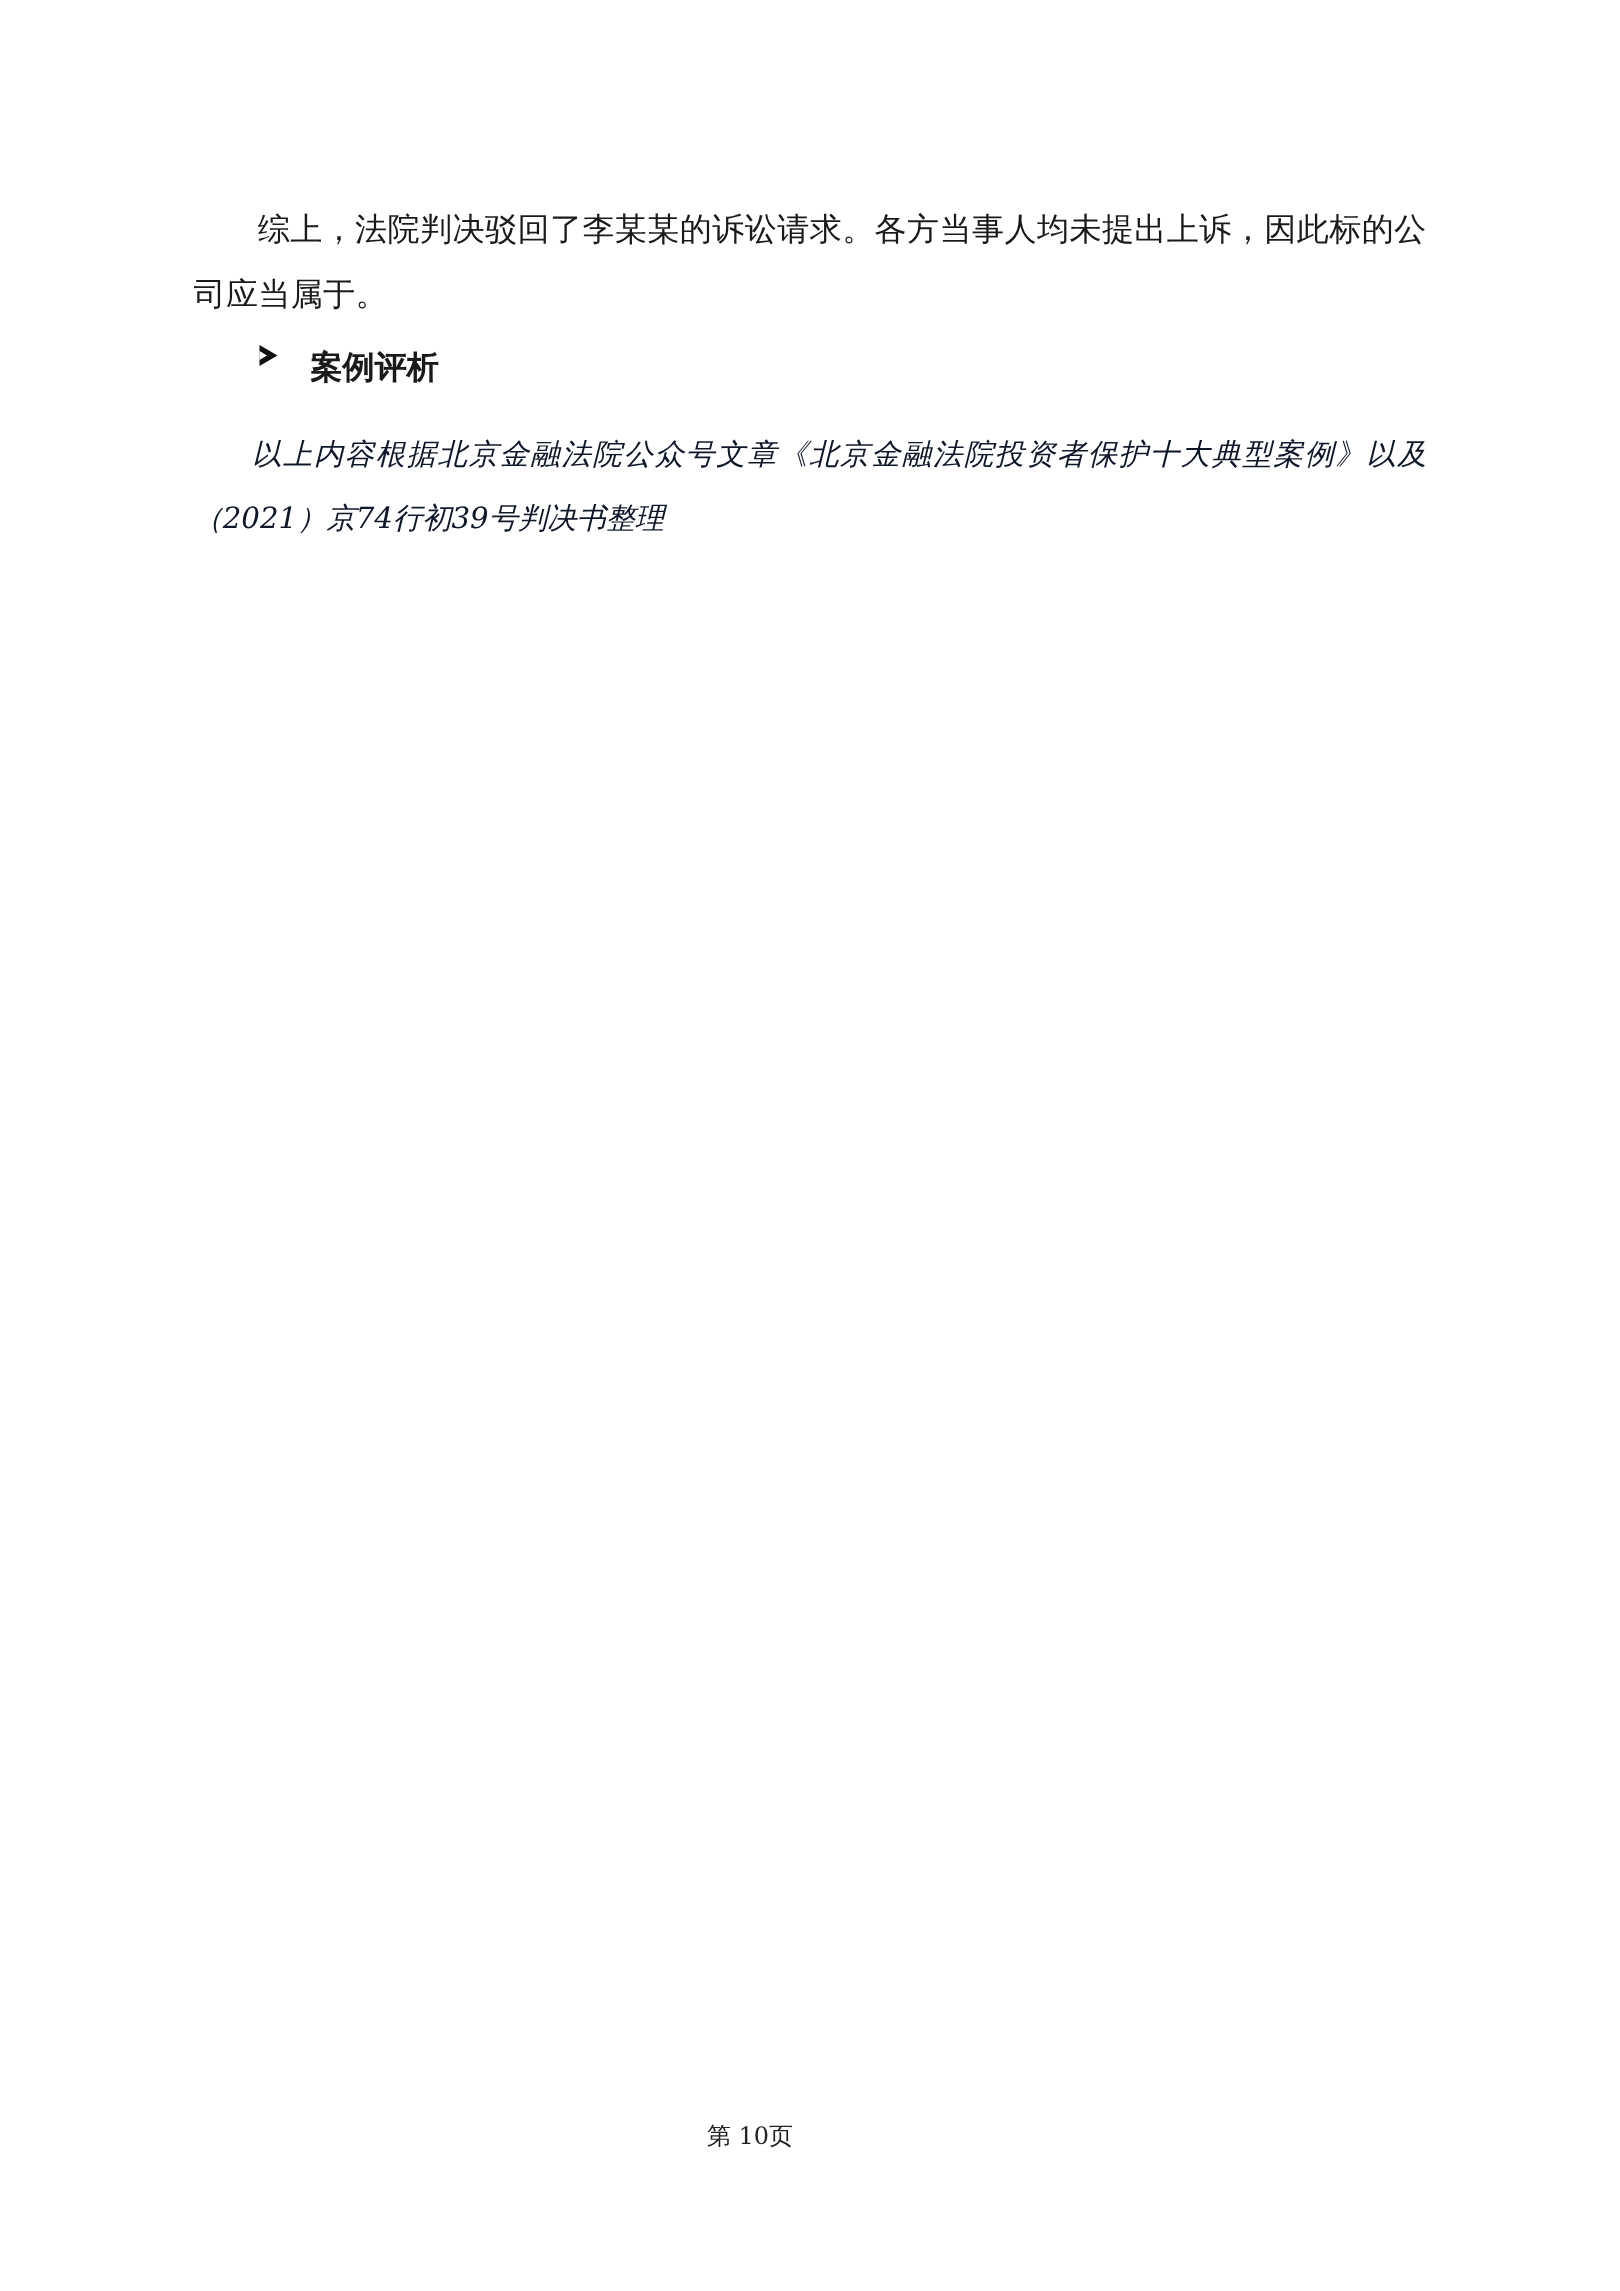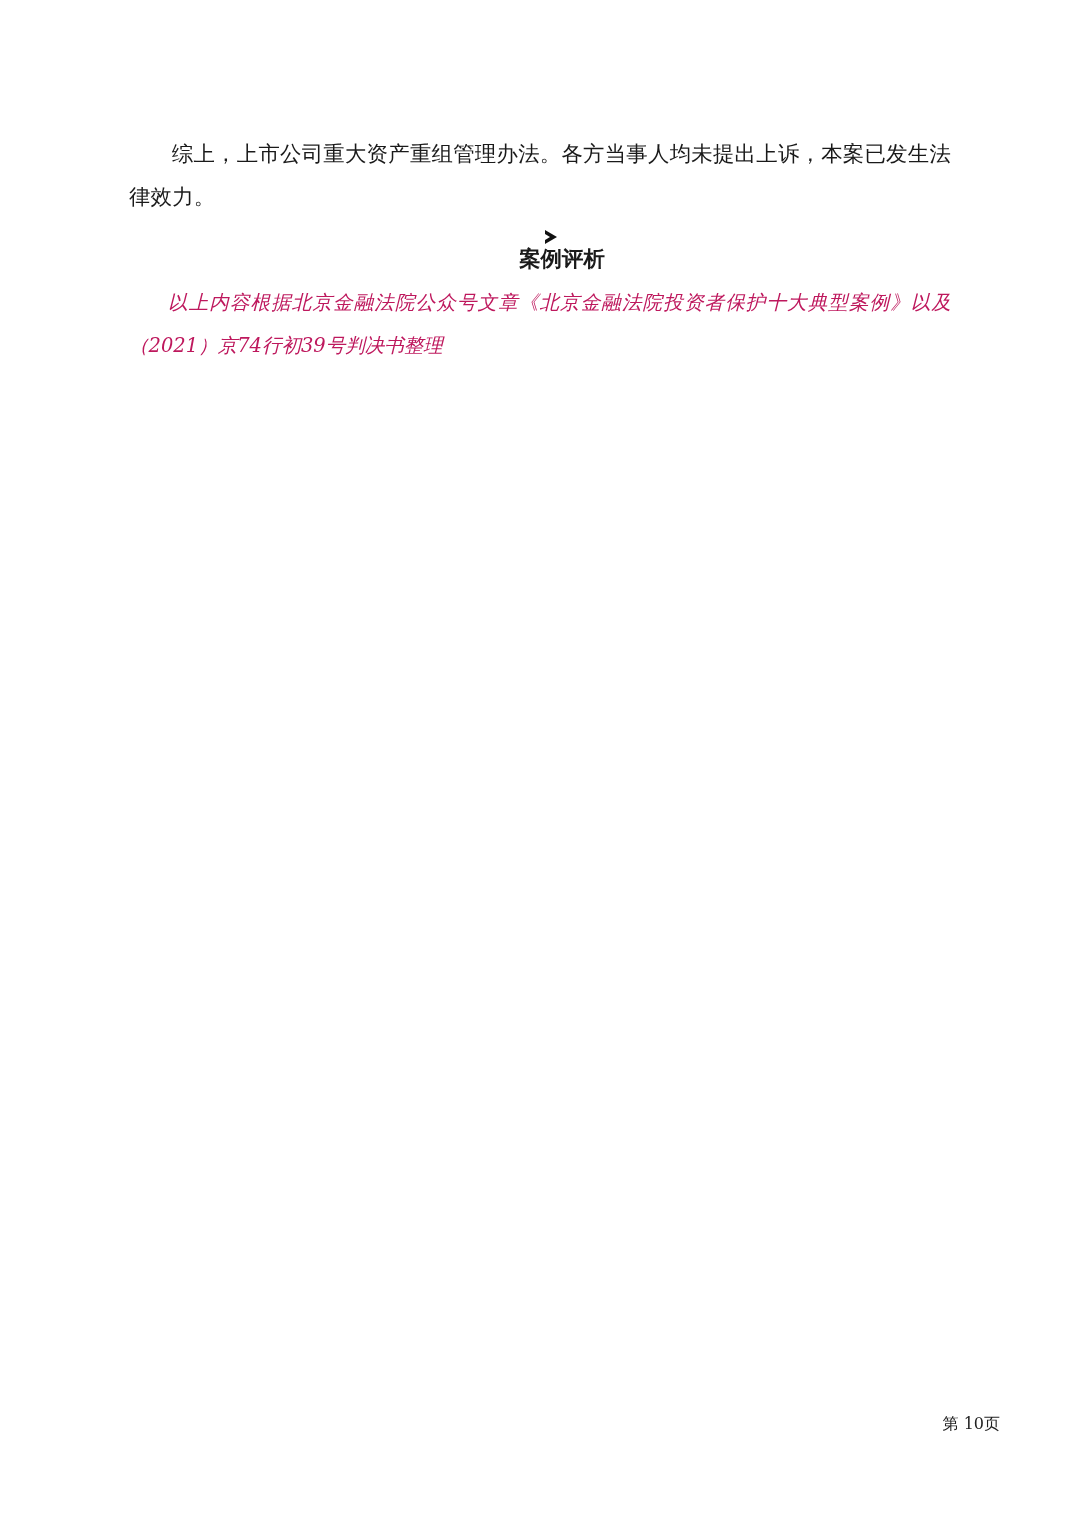--- a/index.html
+++ b/index.html
@@ -26,26 +26,24 @@
       line-height: 42.5px;
       margin: 0;
       text-align: justify;
       text-indent: 2em;
       letter-spacing: 0.2px;
     }
     .heading {
       margin: 12px 0 10px 0;
       height: 42px;
       display: flex;
-      align-items: center;
       padding-left: 44px;
       font-size: 21.4px;
       font-weight: bold;
       font-family: "DejaVu Sans", "Liberation Sans", sans-serif;
-      flex-direction: column;
     }
     .heading .arrow {
       display: inline-block;
       width: 0;
       height: 0;
       border-top: 7px solid transparent;
       border-bottom: 7px solid transparent;
       border-left: 12px solid #111;
       margin-right: 22px;
       position: relative;
@@ -61,37 +59,37 @@
       border-bottom: 3px solid transparent;
       border-left: 5px solid #fff;
     }
     .note {
       margin-top: 6px;
       font-size: 19.5px;
       line-height: 42.5px;
       font-style: italic;
       text-indent: 2em;
       text-align: justify;
-      color: #be185d;
+      color: #0f172a;
     }
     .footer {
       position: absolute;
       top: 1414px;
       left: 0;
       width: 1000px;
-      text-align: right;
+      text-align: center;
       font-size: 16px;
       color: #222;
     }
   </style>
 </head>
 <body>
 
 <div class="page">
-  <p class="para">综上，上市公司重大资产重组管理办法。各方当事人均未提出上诉，本案已发生法律效力。</p>
+  <p class="para">综上，法院判决驳回了李某某的诉讼请求。各方当事人均未提出上诉，因此标的公司应当属于。</p>
 
   <div class="heading">
     <span class="arrow"></span>
     <span>案例评析</span>
   </div>
 
 
   <p class="note">以上内容根据北京金融法院公众号文章《北京金融法院投资者保护十大典型案例》以及（2021）京74行初39号判决书整理</p>
 </div>
 

